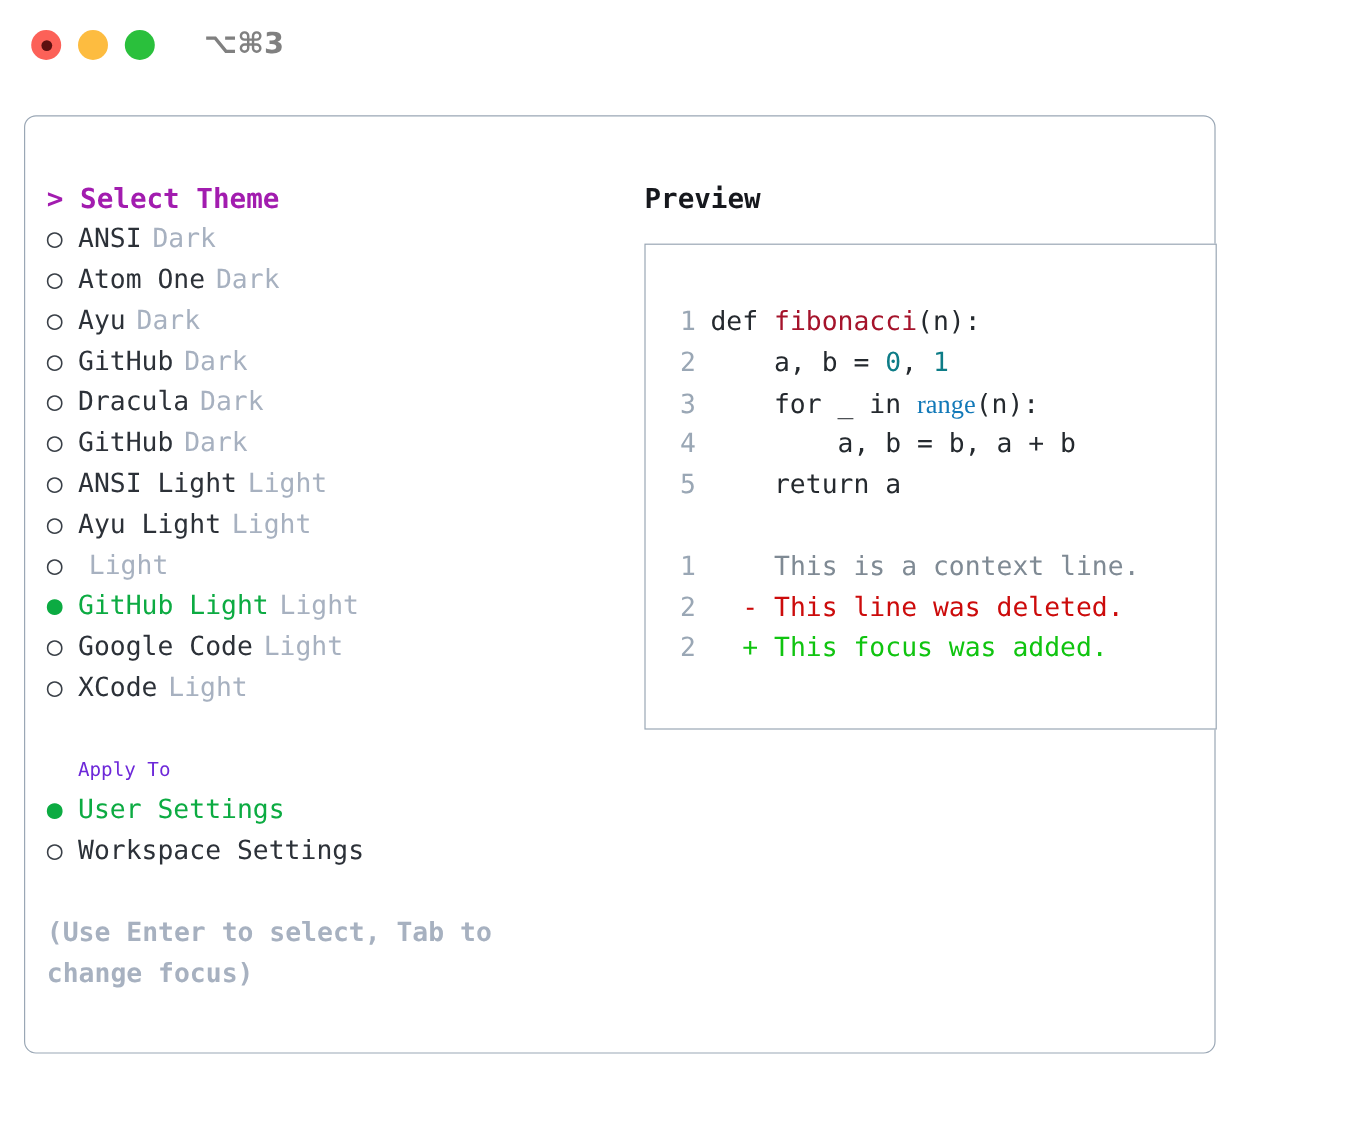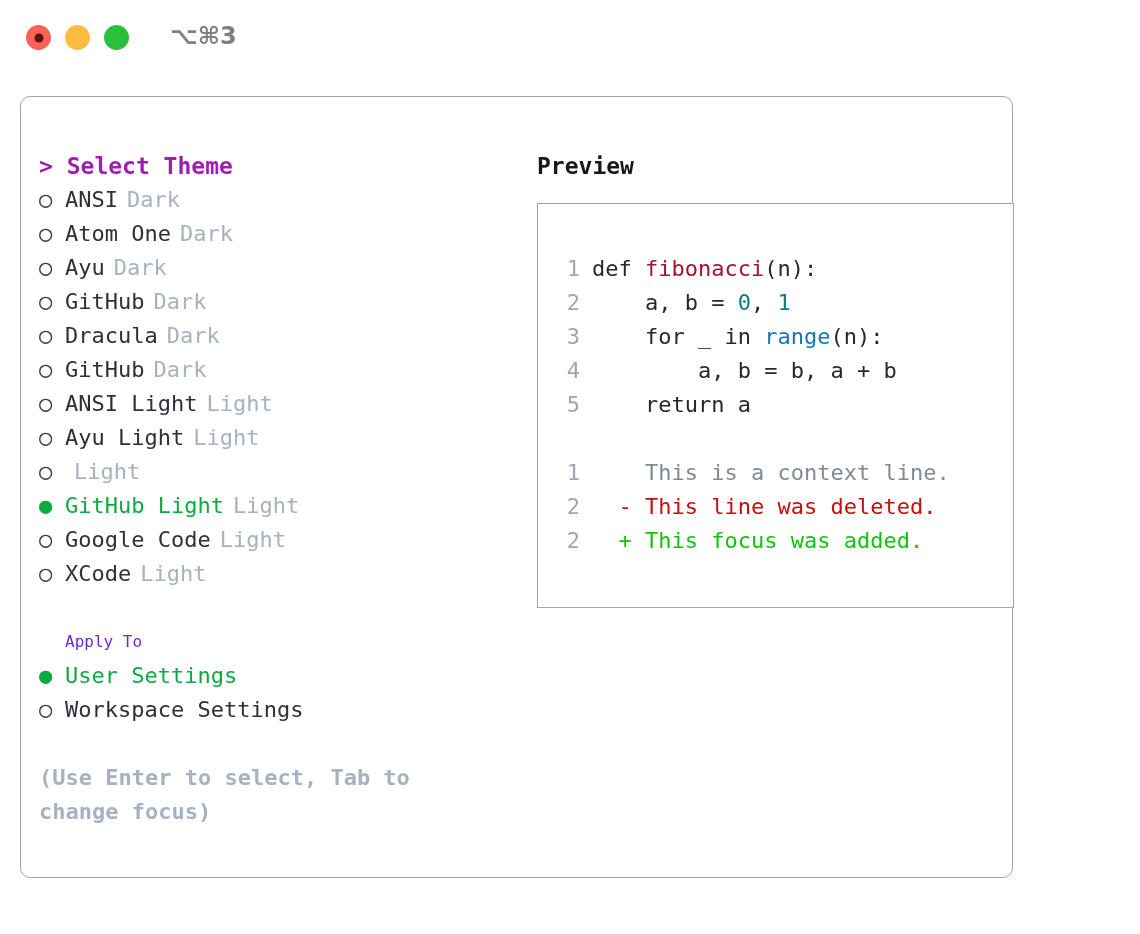--- a/index.html
+++ b/index.html
@@ -174,21 +174,21 @@
     flex: 0 0 26px;
     text-align: right;
     color: #9aa7b5;
     padding-right: 12px;
   }
   .code-text { color: #24292e; }
   .blank-line { height: 34px; }
 
   .tok-fn   { color: #a5132b; }
   .tok-num  { color: #0d7c87; }
-  .tok-call { color: #1279b8; }
+  .tok-call { color: #1279b8; font-family: Liberation Serif, serif; }
   .diff-ctx { color: #7f8a94; text-align: right; }
   .diff-del { color: #cc0b0b; }
   .diff-add { color: #10c410; }
 </style>
 </head>
 <body>
 
 <div class="window">
 
   <div class="titlebar">

